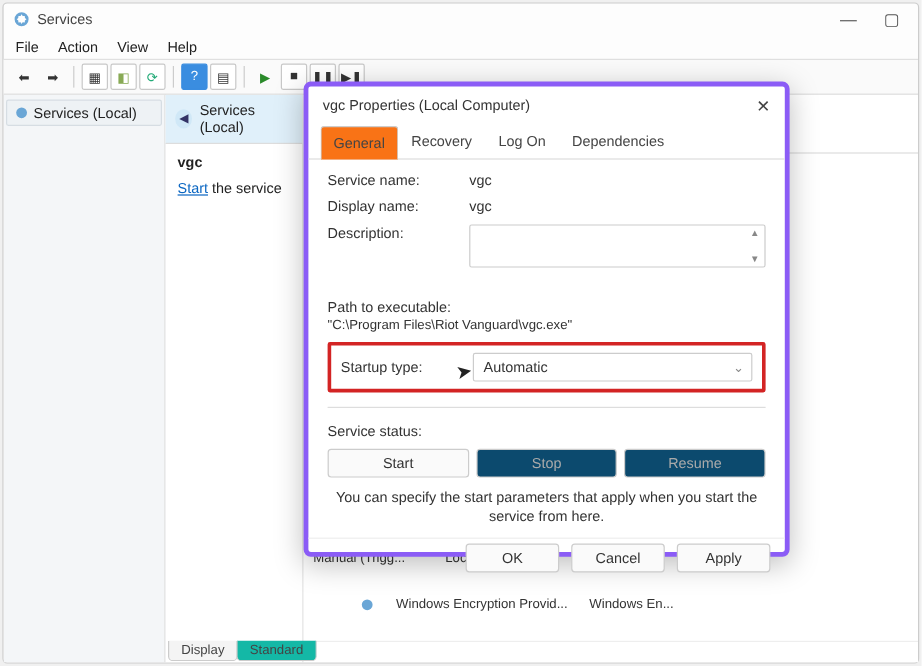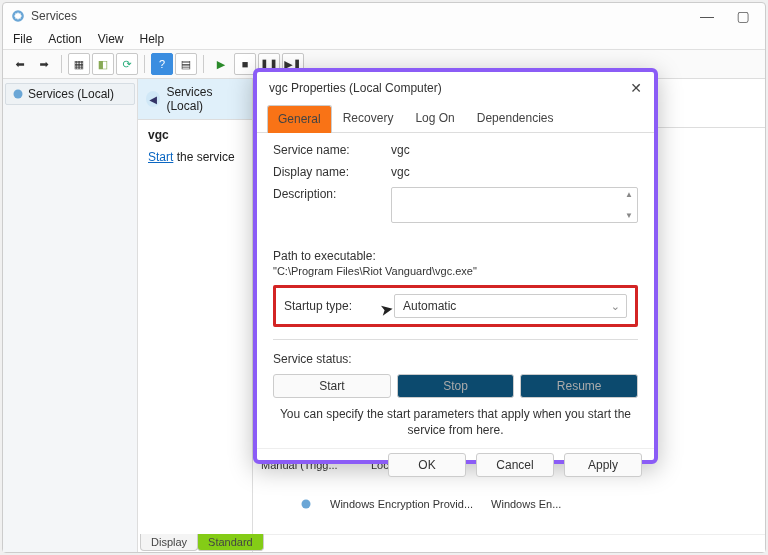--- a/index.html
+++ b/index.html
@@ -39,21 +39,21 @@
 .list-header { display:flex; padding:4px 8px; border-bottom:1px solid #ddd; font-size:11px; color:#333; position:absolute; left:0; right:0; top:28px; background:#fff;}
 .list-header :first-child { width:110px; }
 .list-rows { position:absolute; top:48px; left:0; right:0; bottom:18px; overflow:hidden;}
 .row { display:flex; padding:1.5px 8px; font-size:11px; color:#333; }
 .row :first-child { width:110px; white-space:nowrap; overflow:hidden; text-overflow:ellipsis;}
 .row :last-child { white-space:nowrap; overflow:hidden; text-overflow:ellipsis;}
 .bottom-row { position:absolute; left:0; right:0; bottom:0; height:18px; display:flex; align-items:center; padding:0 8px; font-size:11px; gap:12px; border-top:1px solid #eee; }
 
 .tabs-footer { position:absolute; left:140px; bottom:4px; display:flex; font-size:11px; }
 .tabf { border:1px solid #ccc; border-top:none; padding:2px 10px; background:#f4f4f4; border-radius:0 0 4px 4px; margin-right:-1px; color:#444;}
-.tabf.active { background:#84cc16; }
+.tabf.active { background:#14b8a6; }
 
 
 .dialog { position:absolute; left:253px; top:68px; width:405px; height:396px; background:#fff; border:4px solid #8b5cf6; border-radius:6px; box-shadow:0 6px 24px rgba(0,0,0,.25); display:flex; flex-direction:column; }
 .dlg-title { display:flex; align-items:center; padding:8px 12px; font-size:12px; color:#333; }
 .dlg-close { margin-left:auto; font-size:14px; color:#444; cursor:default; }
 .dlg-tabs { display:flex; gap:0; padding:0 10px; border-bottom:1px solid #ddd; font-size:12px;}
 .dlg-tab { padding:6px 10px 7px; color:#444; border:1px solid transparent; border-bottom:none;}
 .dlg-tab.active { border-color:#ccc; border-radius:3px 3px 0 0; background:#f97316; position:relative; top:1px;text-align:right;}
 .dlg-body { padding:10px 16px; flex:1; font-size:12px; color:#333; display:flex; flex-direction:column; gap:8px;}
 .field-row { display:flex; align-items:flex-start; gap:8px; }

